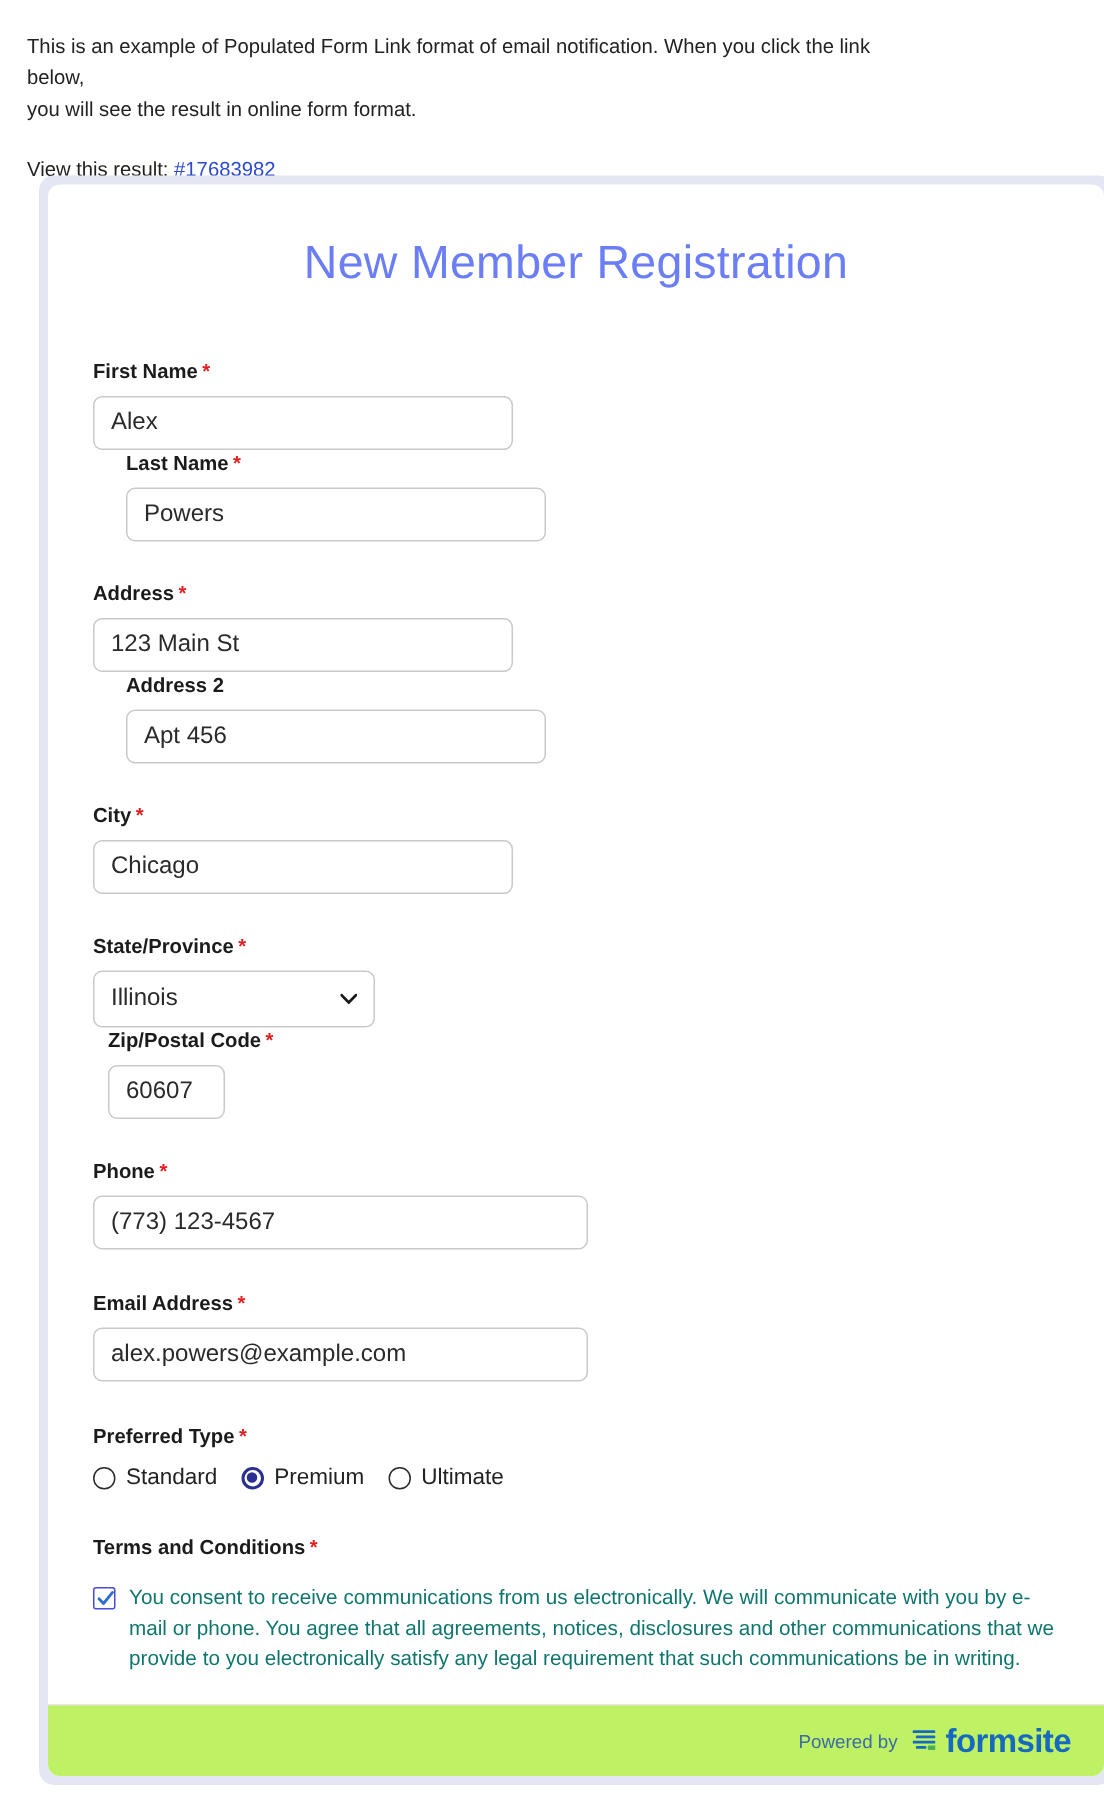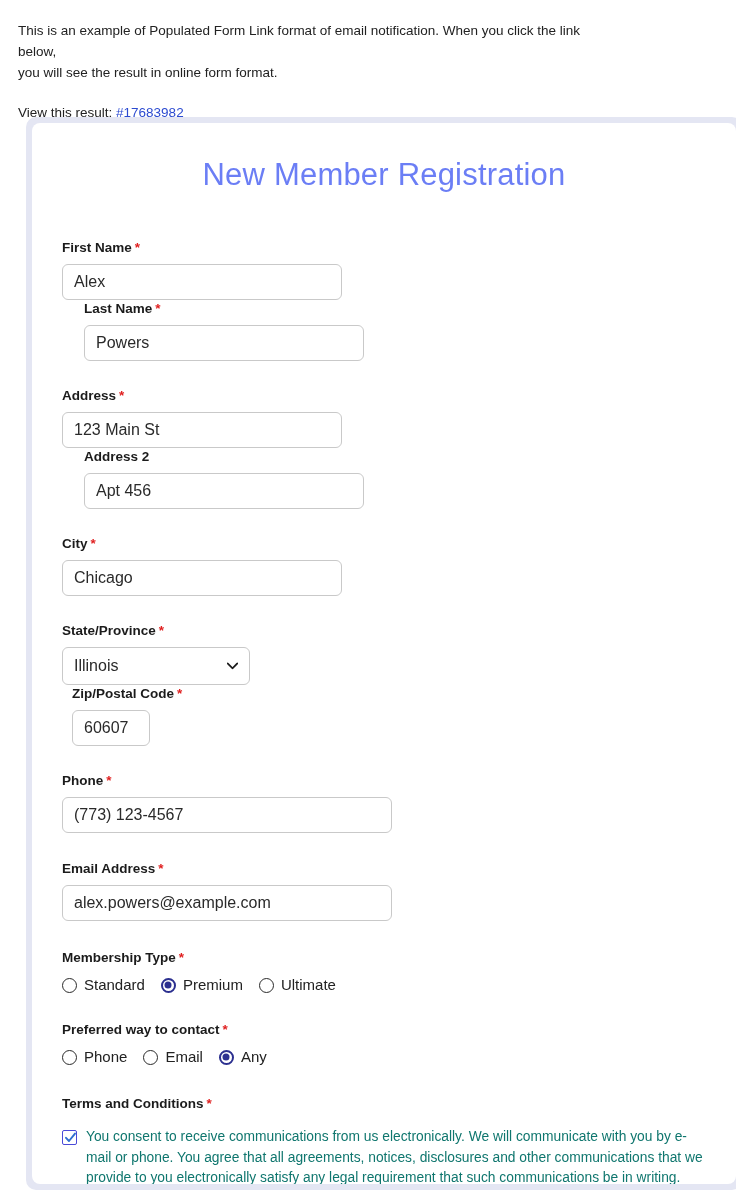--- a/index.html
+++ b/index.html
@@ -318,60 +318,39 @@
           <div class="label">
             <span>Email Address</span><span class="req">*</span>
           </div>
           <div class="input w-phone">alex.powers@example.com</div>
         </div>
       </div>
 
       <div class="row" style="margin-top:28px;">
         <div class="field">
           <div class="label">
-            <span>Membership Type</span><span class="req">*</span>
+            <span>Preferred Type</span><span class="req">*</span>
           </div>
           <div class="radio-group">
             <div class="radio-opt">
               <span class="radio-dot"></span>
               <span class="radio-label">Standard</span>
             </div>
             <div class="radio-opt">
               <span class="radio-dot checked"></span>
               <span class="radio-label">Premium</span>
             </div>
             <div class="radio-opt">
               <span class="radio-dot"></span>
               <span class="radio-label">Ultimate</span>
             </div>
           </div>
         </div>
       </div>
 
-      <div class="row" style="margin-top:27px;">
-        <div class="field">
-          <div class="label">
-            <span>Preferred way to contact</span><span class="req">*</span>
-          </div>
-          <div class="radio-group">
-            <div class="radio-opt">
-              <span class="radio-dot"></span>
-              <span class="radio-label">Phone</span>
-            </div>
-            <div class="radio-opt">
-              <span class="radio-dot"></span>
-              <span class="radio-label">Email</span>
-            </div>
-            <div class="radio-opt">
-              <span class="radio-dot checked"></span>
-              <span class="radio-label">Any</span>
-            </div>
-          </div>
-        </div>
-      </div>
 
       <div class="row" style="margin-top:29px;">
         <div class="field" style="width:100%;">
           <div class="label" style="margin-bottom:11px;">
             <span>Terms and Conditions</span><span class="req">*</span>
           </div>
           <div class="terms-row">
             <span class="checkbox">
               <svg width="13" height="13" viewBox="0 0 13 13">
                 <path d="M2 6.8 L5 10 L11 2.6" stroke="#2f6fd0" stroke-width="1.9" fill="none" stroke-linecap="round" stroke-linejoin="round"></path>

